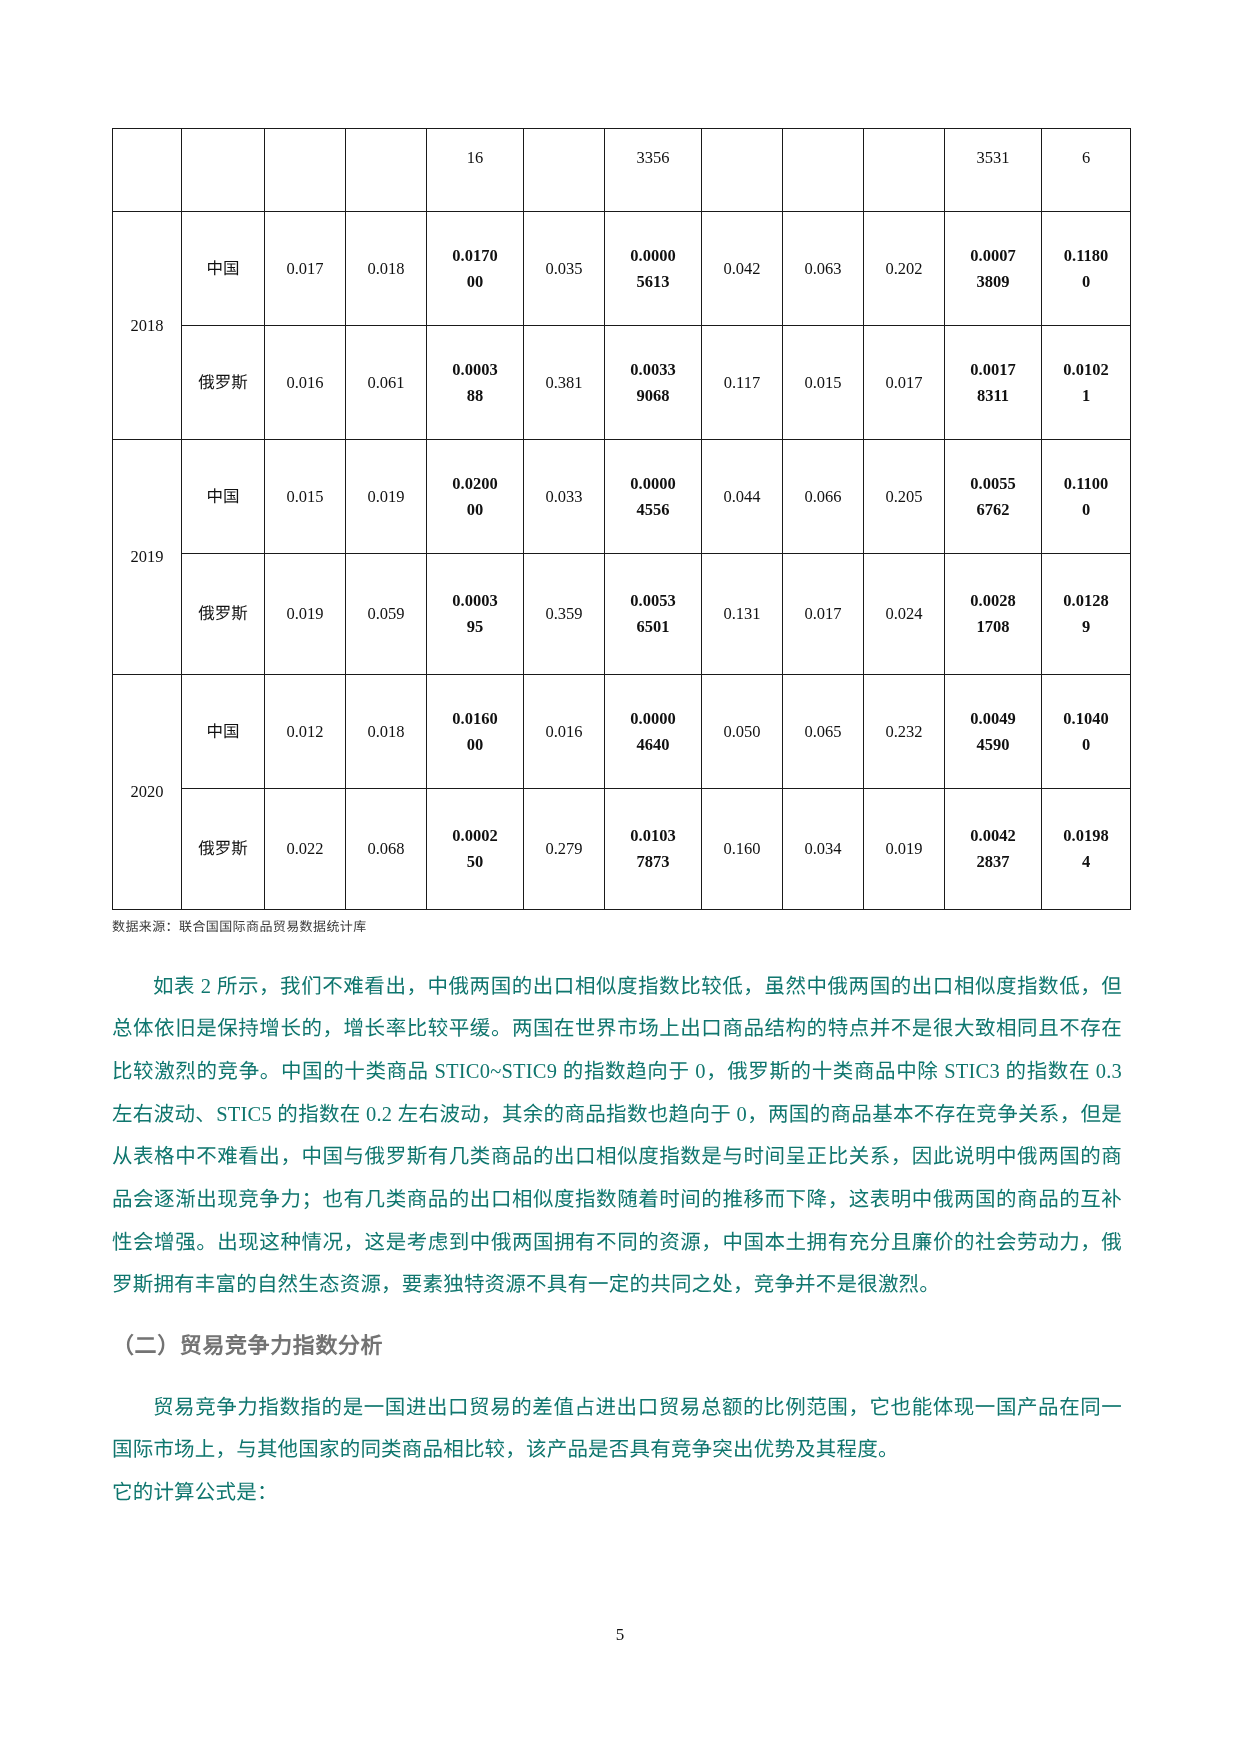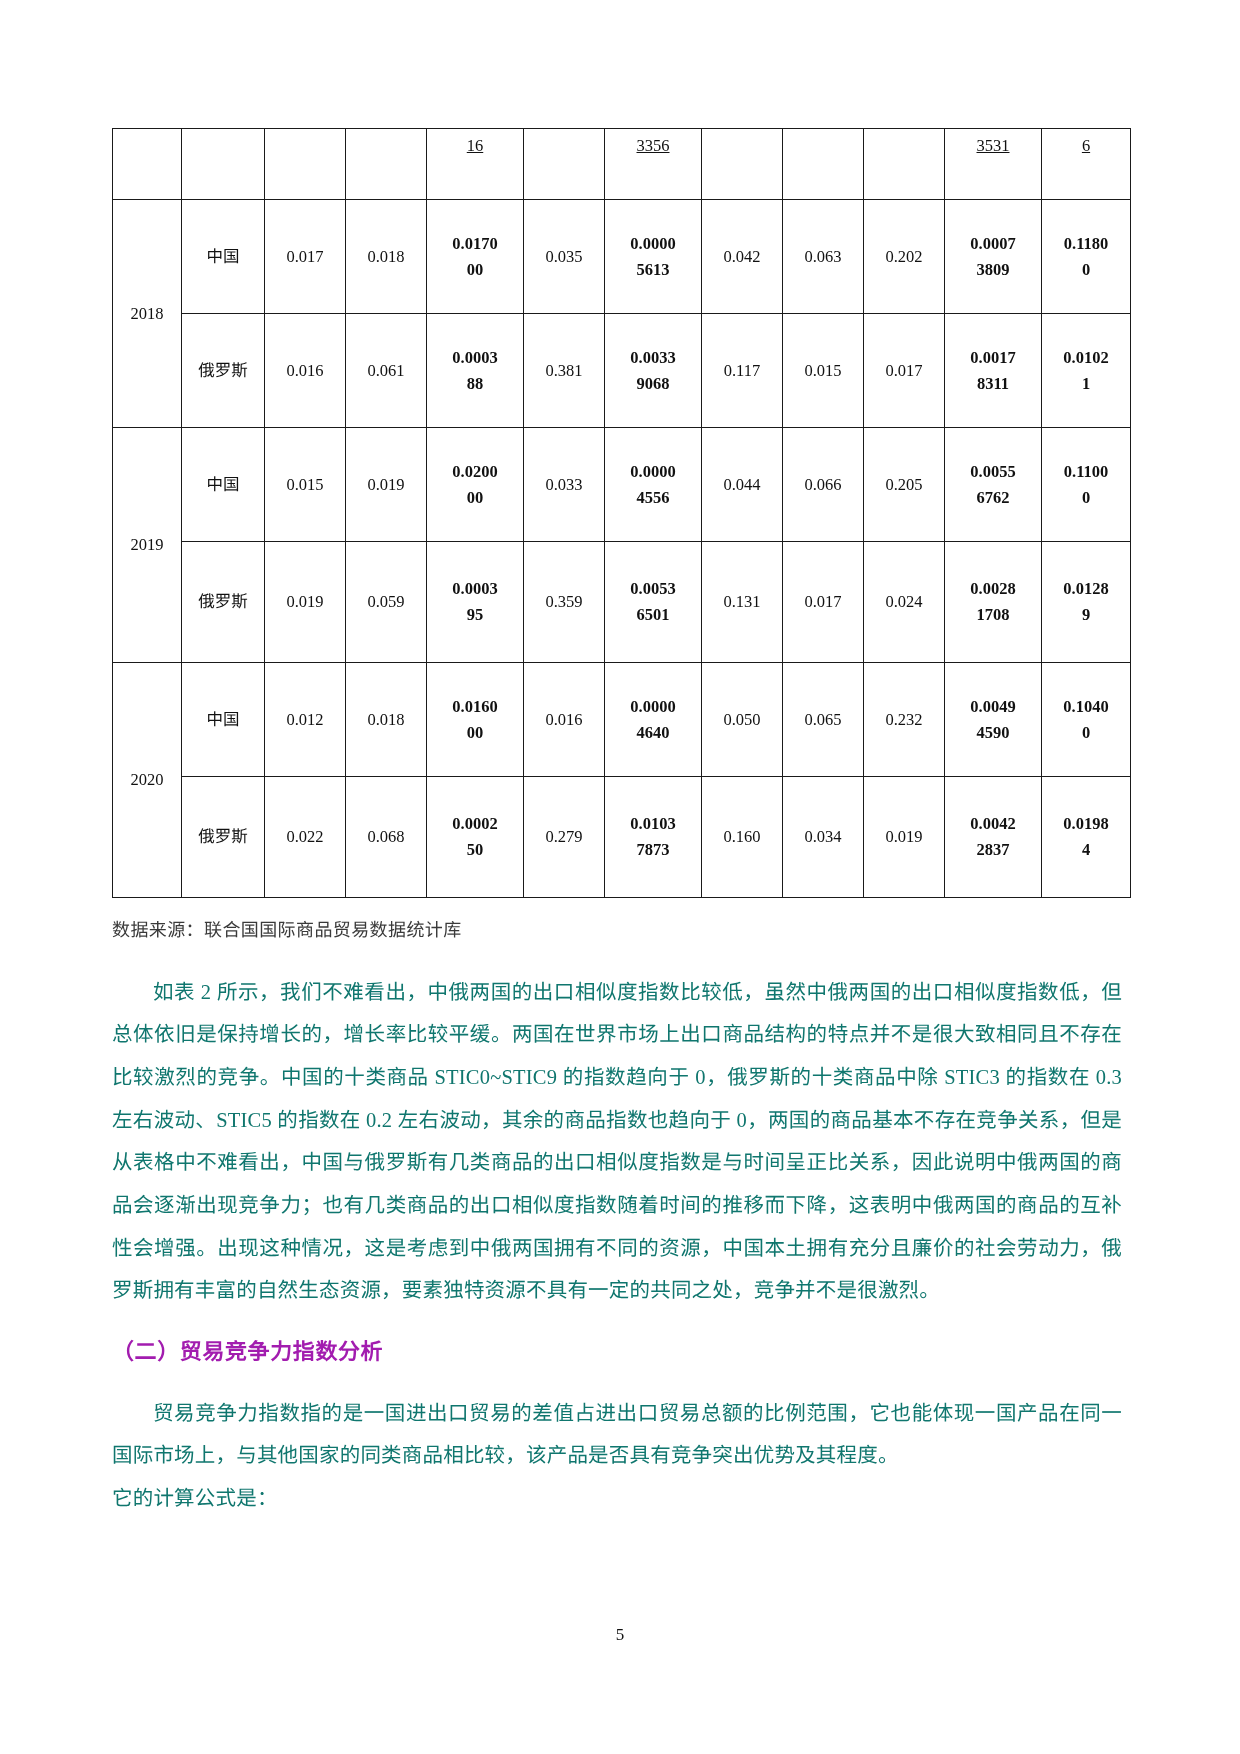--- a/index.html
+++ b/index.html
@@ -46,32 +46,32 @@
     padding: 4px 1px;
     word-break: break-all;
     color: #111;
   }
   td.c-year   { width: 66px;  font-size: 17px; }
   td.c-ctry   { width: 80px;  font-size: 17px; }
   td.c-num    { width: 78px; }
   td.c-wide   { width: 94px; }
   td.c-last   { width: 86px; }
 
-  tr.row-top td { height: 62px; vertical-align: top; padding-top: 4px; text-decoration: underline; }
+  tr.row-top td { height: 62px; vertical-align: top; padding-top: 16px; }
   tr.row-data td { height: 105px; }
   tr.row-data-tall td { height: 112px; }
 
   .stack { display: block; font-weight: bold; }
   .stack span { display: block; }
 
   
   .source-note {
-    margin-top: 18px;
-    font-family: Liberation Serif, serif;
-    font-size: 18px;
+    margin-top: 8px;
+    font-family: Liberation Mono, monospace;
+    font-size: 13px;
     color: #3a3a3a;
     letter-spacing: 0.4px;
     line-height: 1.6;
   }
 
   
   p.para {
     margin: 0;
     font-size: 20.5px;
     line-height: 2.08;
@@ -83,21 +83,21 @@
   p.para.indent { text-indent: 2em; }
   .gap-lg { height: 26px; }
   .gap-md { height: 18px; }
 
   h2.section-heading {
     margin: 0;
     font-size: 22px;
     font-weight: bold;
     line-height: 2.0;
     letter-spacing: 0.6px;
-    color: #a21caf;
+    color: #737373;
     font-family: "Liberation Sans", "DejaVu Sans", sans-serif;
   }
 
   
   .page-number {
     position: absolute;
     left: 0;
     right: 0;
     top: 1625px;
     text-align: center;

